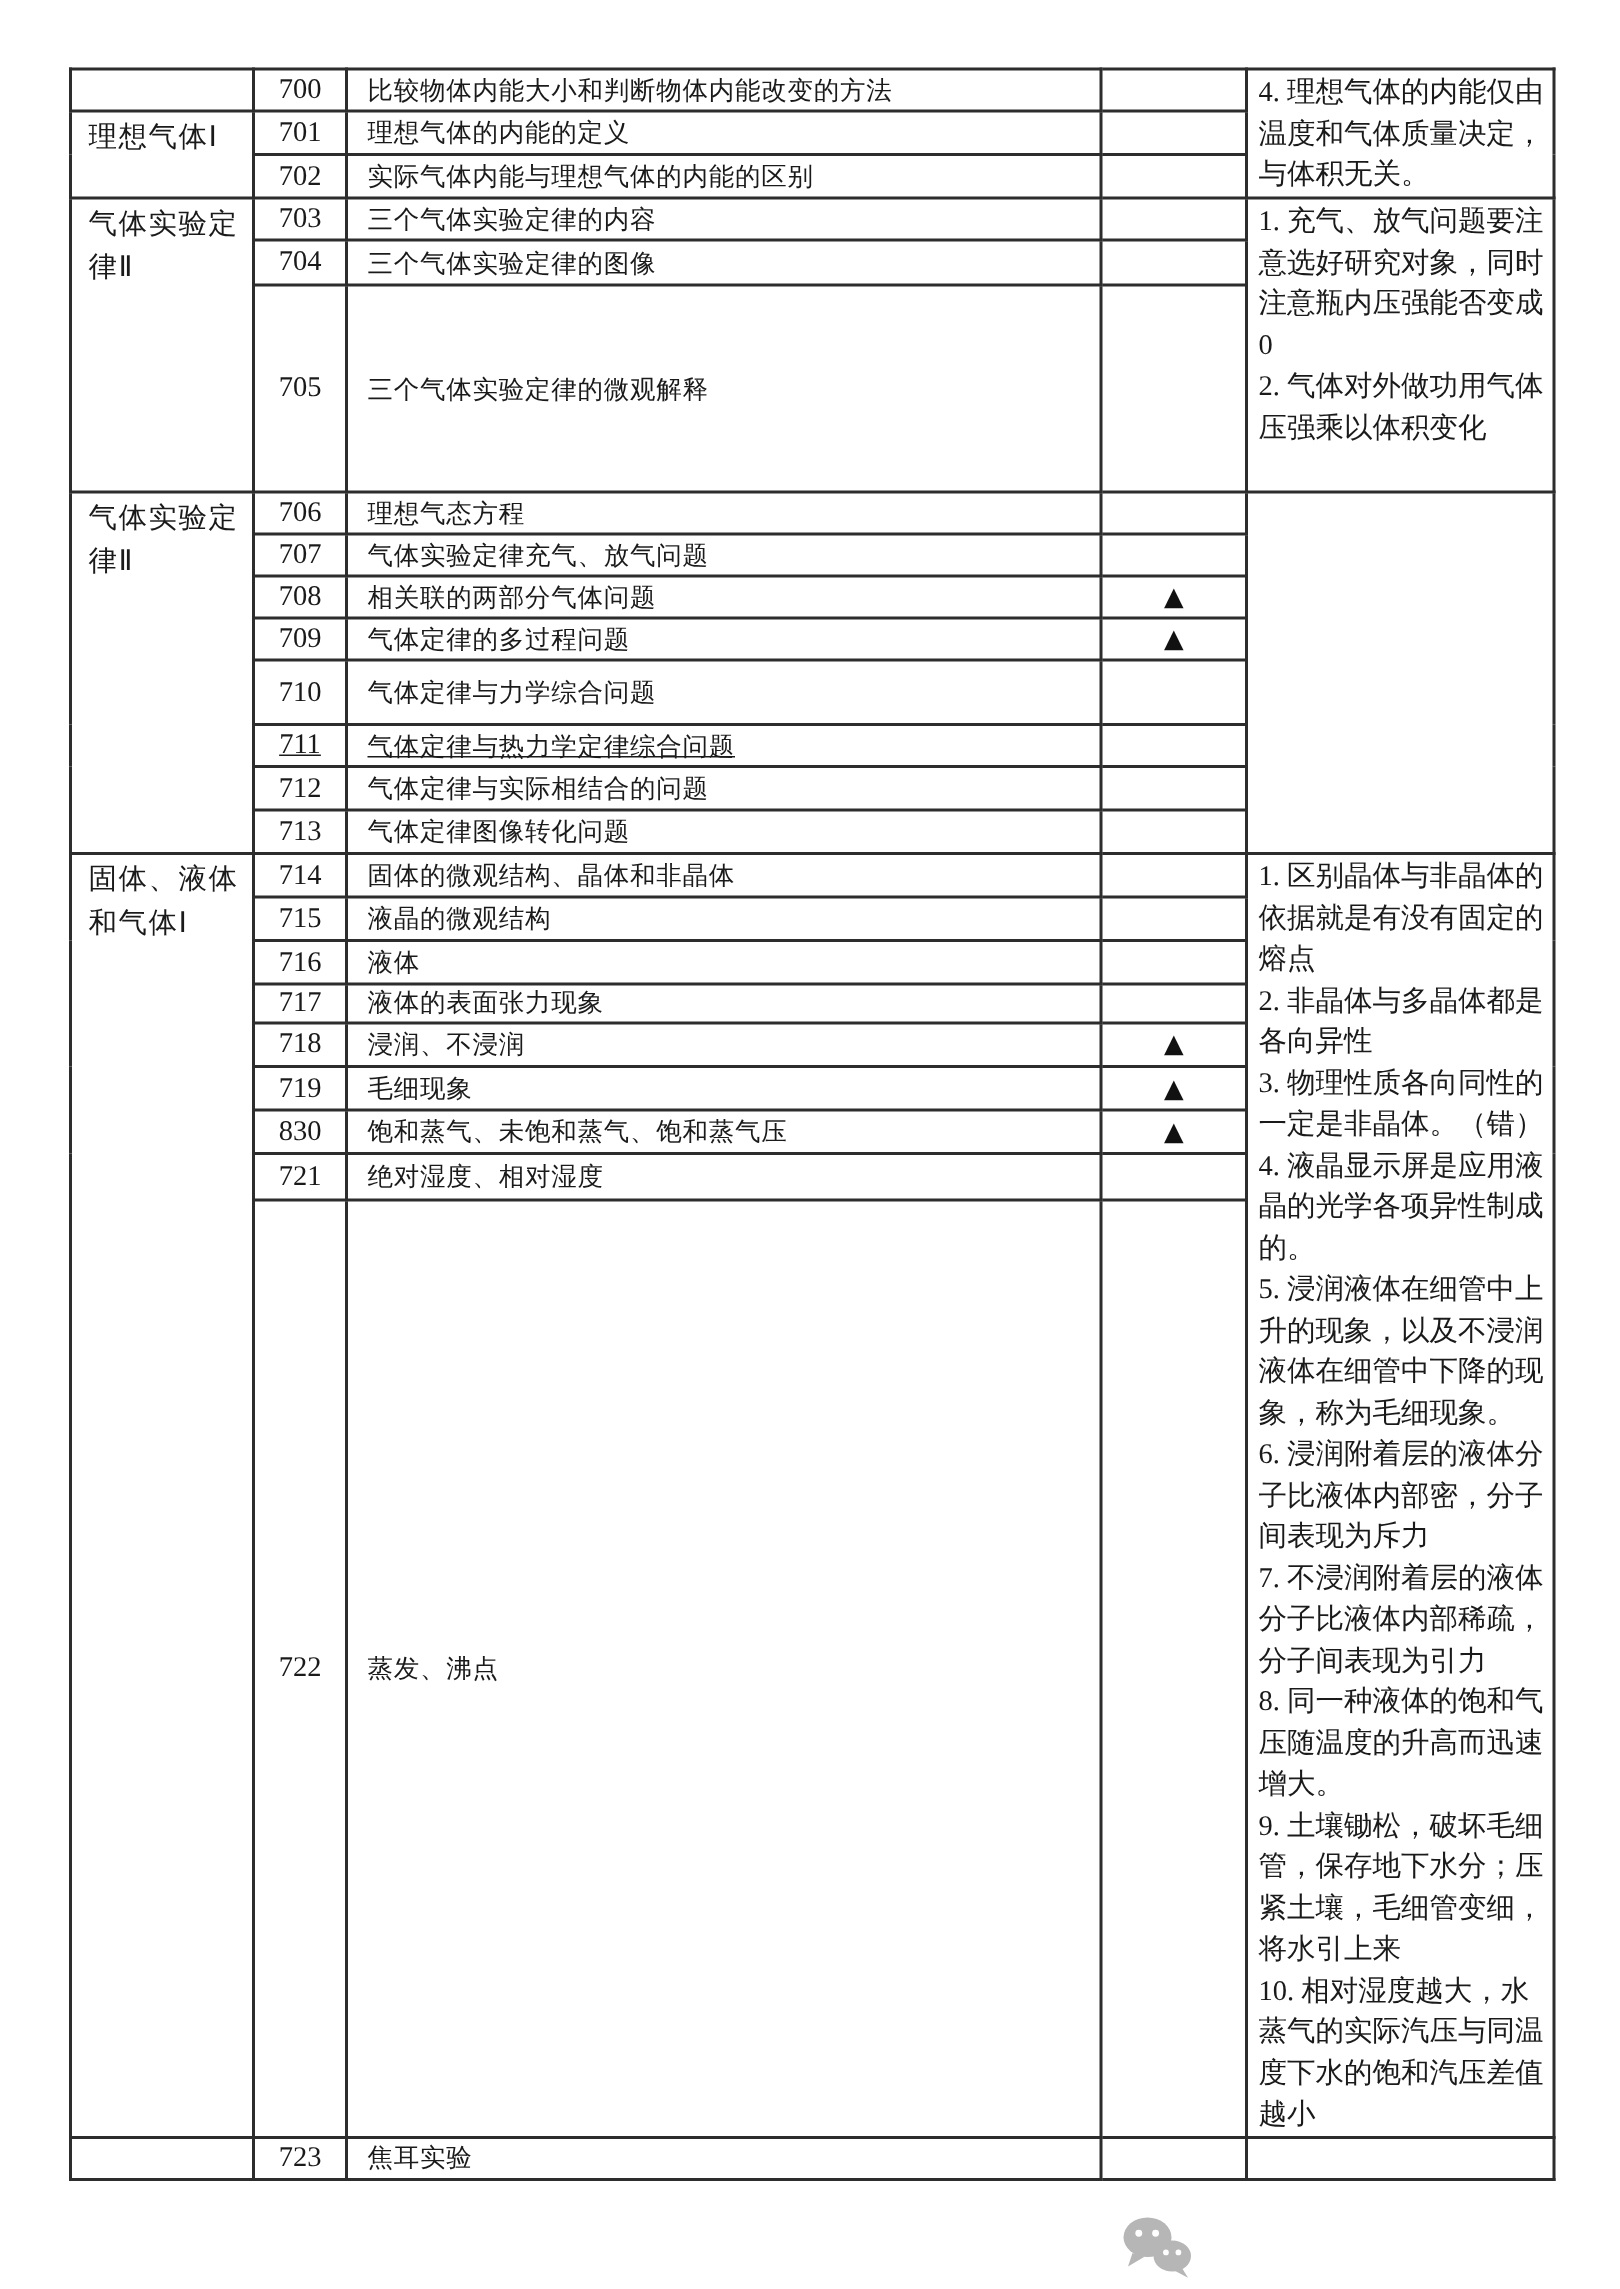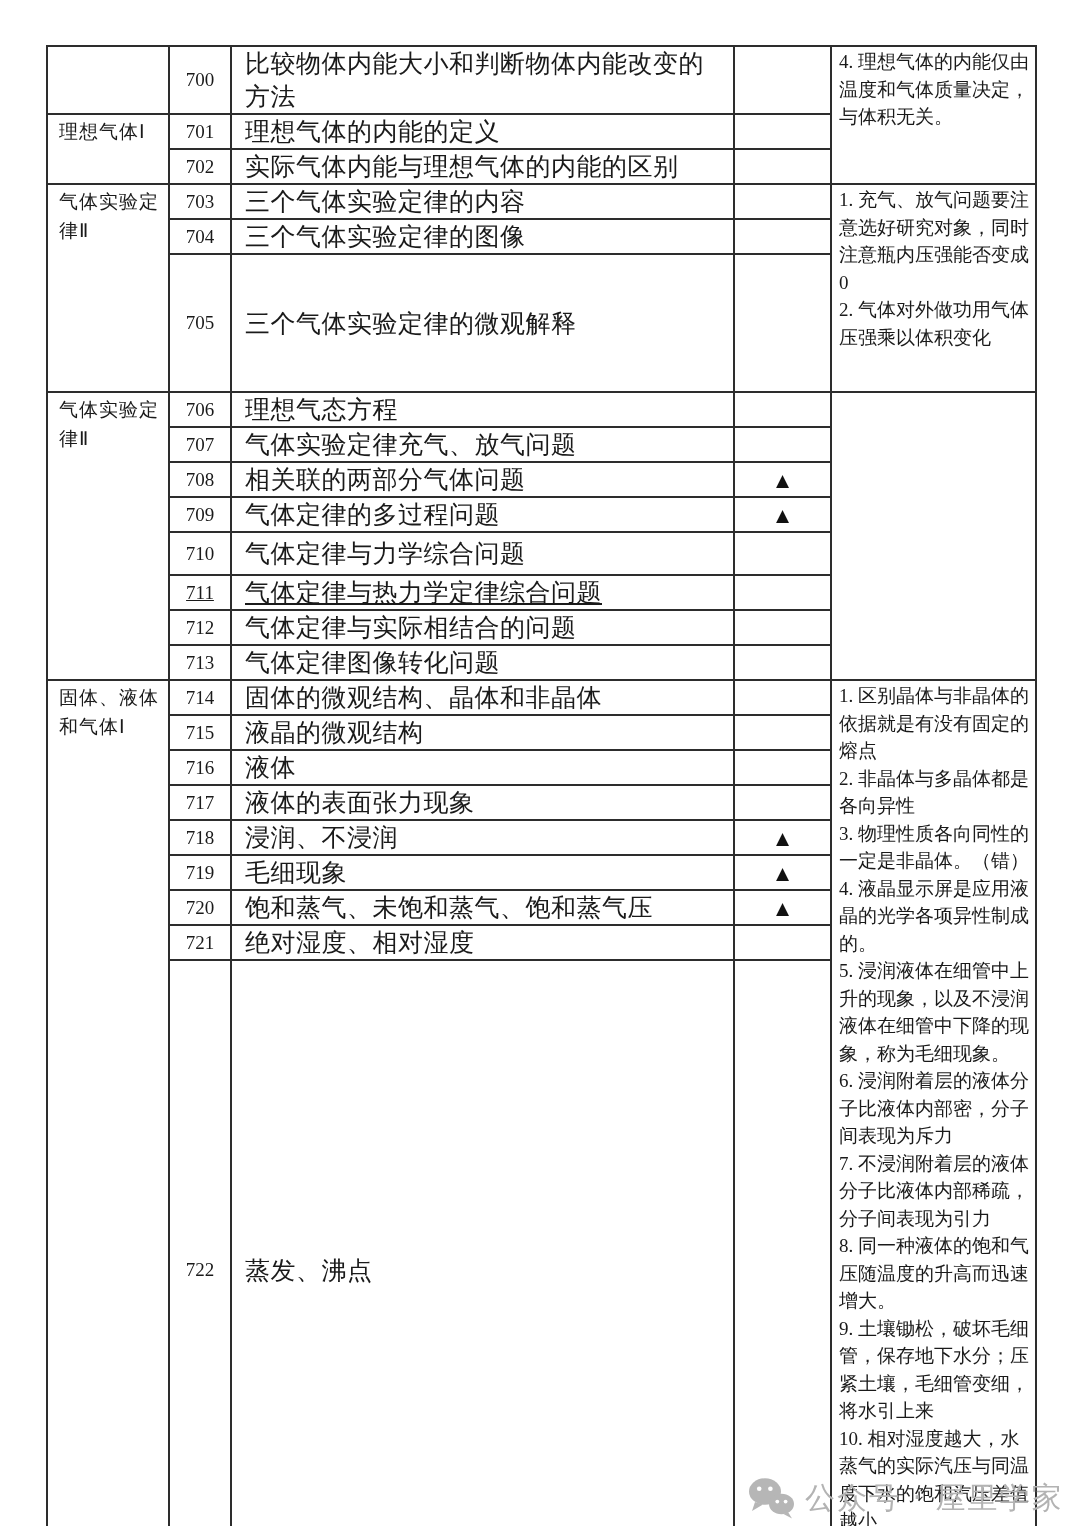--- a/index.html
+++ b/index.html
@@ -31,21 +31,21 @@
   }
   td.num{
     text-align:center;
     vertical-align:middle;
     font-size:19px;
     margin-left:12px;
   }
   td.desc{
     vertical-align:middle;
     padding:0 6px 0 13px;
-    font-size:25px;
+    font-size:17px;
     letter-spacing:0.5px;
   }
   td.marker{
     text-align:center;
     vertical-align:middle;
     font-size:17px;
     font-family:"DejaVu Sans", sans-serif;
     color:#111111;
   }
   td.note{
@@ -201,21 +201,21 @@
         <td class="num">718</td>
         <td class="desc">浸润、不浸润</td>
         <td class="marker">▲</td>
       </tr>
       <tr style="height: 29px;">
         <td class="num">719</td>
         <td class="desc">毛细现象</td>
         <td class="marker">▲</td>
       </tr>
       <tr style="height: 29px;">
-        <td class="num">720</td>
+        <td class="num">830</td>
         <td class="desc">饱和蒸气、未饱和蒸气、饱和蒸气压</td>
         <td class="marker">▲</td>
       </tr>
       <tr style="height: 30px;">
         <td class="num">721</td>
         <td class="desc">绝对湿度、相对湿度</td>
         <td class="marker"></td>
       </tr>
       <tr style="height: 620px;">
         <td class="num">722</td>
@@ -238,14 +238,13 @@
       <ellipse cx="17" cy="14.5" rx="16" ry="13.2" fill="#b6b6b6"></ellipse>
       <polygon points="7,25 4,34 15,27.5" fill="#b6b6b6"></polygon>
       <circle cx="11.2" cy="11.8" r="2.3" fill="#ffffff"></circle>
       <circle cx="22.4" cy="11.8" r="2.3" fill="#ffffff"></circle>
       <ellipse cx="33.5" cy="27" rx="12.5" ry="10.3" fill="#b6b6b6"></ellipse>
       <polygon points="40,35 44,41.5 35.5,37" fill="#b6b6b6"></polygon>
       <circle cx="29.3" cy="24.6" r="1.9" fill="#ffffff"></circle>
       <circle cx="37.6" cy="24.6" r="1.9" fill="#ffffff"></circle>
     </svg>
   </span>
-  <span class="wm-text">公众号 · 屋里学家</span>
 </div>
 
 </body></html>

